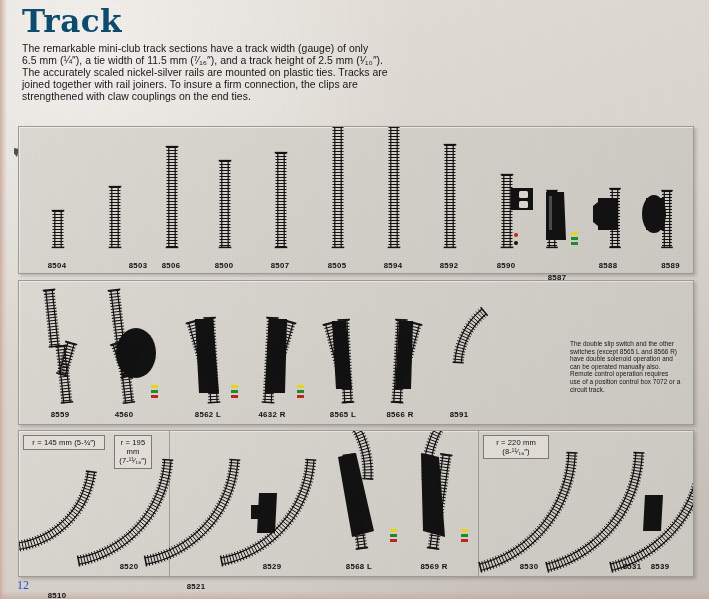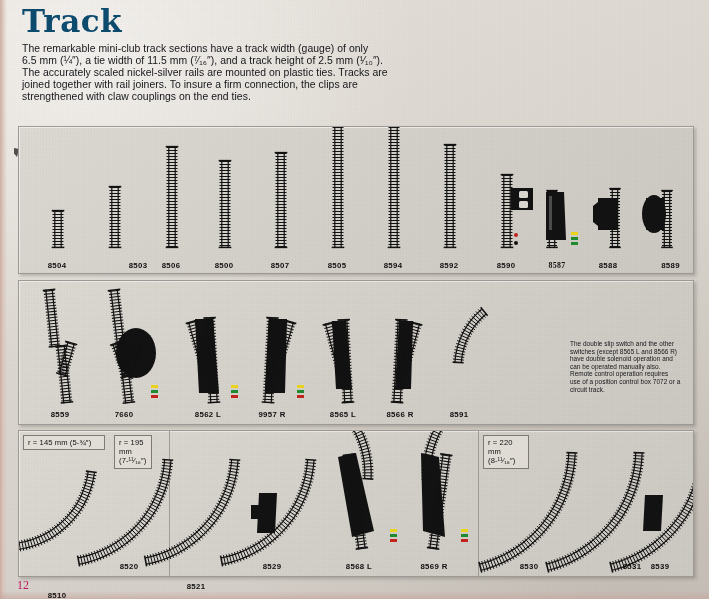--- a/index.html
+++ b/index.html
@@ -82,20 +82,21 @@
   .rbox {
     position:absolute;
     border:1px solid #7d7a76;
     background:rgba(228,224,218,.75);
     padding:2px 4px 2px 4px;
     font-size:7.6px;
     line-height:9.2px;
     color:#111;
     white-space:pre-line;
     letter-spacing:.1px;
+    text-align:center;
   }
 
   
   .lbl {
     position:absolute;
     font-size:7.8px;
     letter-spacing:.35px;
     color:#101010;
     font-weight:600;
     text-align:center;
@@ -113,21 +114,21 @@
     white-space:pre-line;
     letter-spacing:.05px;
   }
 
   
   svg { position:absolute; overflow:visible; }
 
   
   #pageno {
     position:absolute; left:17px; top:578px;
-    font-size:12px; color:#be185d;
+    font-size:12px; color:#1d4ed8;
     font-family:"Liberation Serif", serif;
   }
   .tickmark{
     position:absolute;left:14px;top:148px;width:5px;height:9px;
     background:#2a2a2a;
     clip-path:polygon(0 0,100% 10%,60% 100%,0 60%);
     opacity:.8;
   }
 </style>
 </head>
@@ -1529,21 +1530,21 @@
         <path d="M680.74 21.73 L680.61 24.67 L680.41 27.61 L680.14 30.54 L679.79 33.46 L679.37 36.37 L678.88 39.27 L678.32 42.16 L677.68 45.03 L676.98 47.89 L676.20 50.73 L675.36 53.55 L674.44 56.35 L673.46 59.12 L672.40 61.87 L671.28 64.59 L670.10 67.28 L668.84 69.94 L667.52 72.57 L666.14 75.17 L664.69 77.73 L663.18 80.26 L661.61 82.74 L659.97 85.19 L658.28 87.60 L656.53 89.96 L654.72 92.28 L652.85 94.55 L650.92 96.78 L648.94 98.96 L646.91 101.09 L644.83 103.16 L642.69 105.19 L640.51 107.16 L638.28 109.08 L636.00 110.94 L633.67 112.74 L631.31 114.49 L628.89 116.18 L626.44 117.80 L623.95 119.37 L621.42 120.87 L618.85 122.31 L616.25 123.69 L613.62 125.00 L610.95 126.25 L608.26 127.42 L605.53 128.54 L602.78 129.58 L600.01 130.56 L597.21 131.46 L594.39 132.30 L591.54 133.07 " fill="none" stroke="#121212" stroke-width="1.2"></path>
         <path d="M687.14 21.93 L687.00 25.03 L686.79 28.12 L686.50 31.21 L686.14 34.29 L685.69 37.36 L685.18 40.42 L684.58 43.46 L683.92 46.49 L683.17 49.50 L682.35 52.49 L681.46 55.46 L680.50 58.41 L679.46 61.33 L678.35 64.23 L677.17 67.10 L675.92 69.93 L674.60 72.74 L673.21 75.51 L671.75 78.25 L670.22 80.95 L668.63 83.61 L666.97 86.23 L665.25 88.81 L663.47 91.35 L661.62 93.84 L659.71 96.28 L657.74 98.68 L655.71 101.02 L653.63 103.32 L651.49 105.56 L649.29 107.75 L647.04 109.89 L644.74 111.96 L642.39 113.98 L639.98 115.95 L637.54 117.85 L635.04 119.69 L632.50 121.47 L629.91 123.18 L627.29 124.83 L624.62 126.41 L621.92 127.93 L619.18 129.38 L616.40 130.76 L613.59 132.08 L610.75 133.32 L607.88 134.49 L604.98 135.59 L602.05 136.62 L599.10 137.58 L596.13 138.46 L593.14 139.27 " fill="none" stroke="#121212" stroke-width="1.2"></path>
       </g>
       <polygon points="626,64 644,64 642,100 624,100" fill="#121212"></polygon>
     </svg>
 </div>
 
 <div class="rbox" id="rbox0" style="left:23px; top:435px; width:82px;">r = 145 mm (5-¾″)</div>
 <div class="rbox" id="rbox1" style="left:114px; top:435px; width:38px;">r = 195 mm
 (7-¹¹⁄₁₆″)</div>
-<div class="rbox" id="rbox2" style="left:483px; top:435px; width:46px;">r = 220 mm
+<div class="rbox" id="rbox2" style="left:483px; top:435px; width:66px;">r = 220 mm
 (8-¹¹⁄₁₆″)</div>
 
 <div id="note">The double slip switch and the other
 switches (except 8565 L and 8566 R)
 have double solenoid operation and
 can be operated manually also.
 Remote control operation requires
 use of a position control box 7072 or a
 circuit track.</div>
 
@@ -1552,27 +1553,27 @@
 <div id="labels">
     <div class="lbl" style="left: 57px; top: 261px;">8504</div>
     <div class="lbl" style="left: 114px; top: 261px; padding-left: 48px;">8503</div>
     <div class="lbl" style="left: 171px; top: 261px;">8506</div>
     <div class="lbl" style="left: 224px; top: 261px;">8500</div>
     <div class="lbl" style="left: 280px; top: 261px;">8507</div>
     <div class="lbl" style="left: 337px; top: 261px;">8505</div>
     <div class="lbl" style="left: 393px; top: 261px;">8594</div>
     <div class="lbl" style="left: 449px; top: 261px;">8592</div>
     <div class="lbl" style="left: 506px; top: 261px;">8590</div>
-    <div class="lbl" style="left: 557px; top: 261px; font-family: Liberation Serif, serif;">8587</div>
+    <div class="lbl" style="left: 557px; top: 273px;">8587</div>
     <div class="lbl" style="left: 608px; top: 261px;">8588</div>
     <div class="lbl" style="left: 659px; top: 261px; padding-left: 23px;">8589</div>
     <div class="lbl" style="left: 60px; top: 410px;">8559</div>
-    <div class="lbl" style="left: 124px; top: 410px;">7660</div>
+    <div class="lbl" style="left: 124px; top: 410px;">4560</div>
     <div class="lbl" style="left: 208px; top: 410px;">8562 L</div>
-    <div class="lbl" style="left: 272px; top: 410px;">9957 R</div>
+    <div class="lbl" style="left: 272px; top: 410px;">4632 R</div>
     <div class="lbl" style="left: 343px; top: 410px;">8565 L</div>
     <div class="lbl" style="left: 400px; top: 410px;">8566 R</div>
     <div class="lbl" style="left: 459px; top: 410px;">8591</div>
     <div class="lbl" style="left: 57px; top: 562px; margin-top: 29px;">8510</div>
     <div class="lbl" style="left: 129px; top: 562px;">8520</div>
     <div class="lbl" style="left: 196px; top: 562px; margin-top: 20px;">8521</div>
     <div class="lbl" style="left: 272px; top: 562px;">8529</div>
     <div class="lbl" style="left: 359px; top: 562px;">8568 L</div>
     <div class="lbl" style="left: 434px; top: 562px;">8569 R</div>
     <div class="lbl" style="left: 529px; top: 562px;">8530</div>

